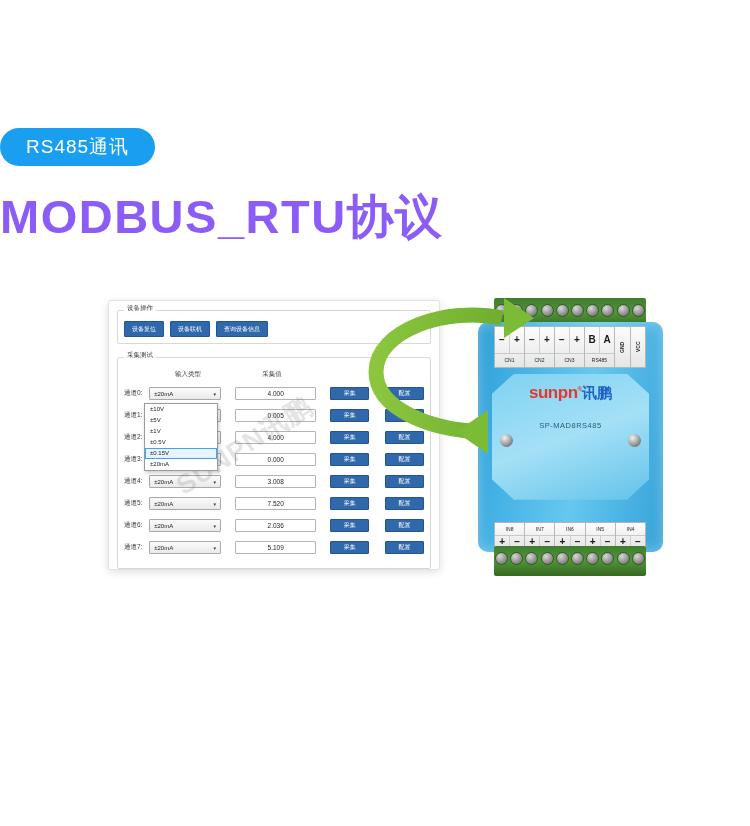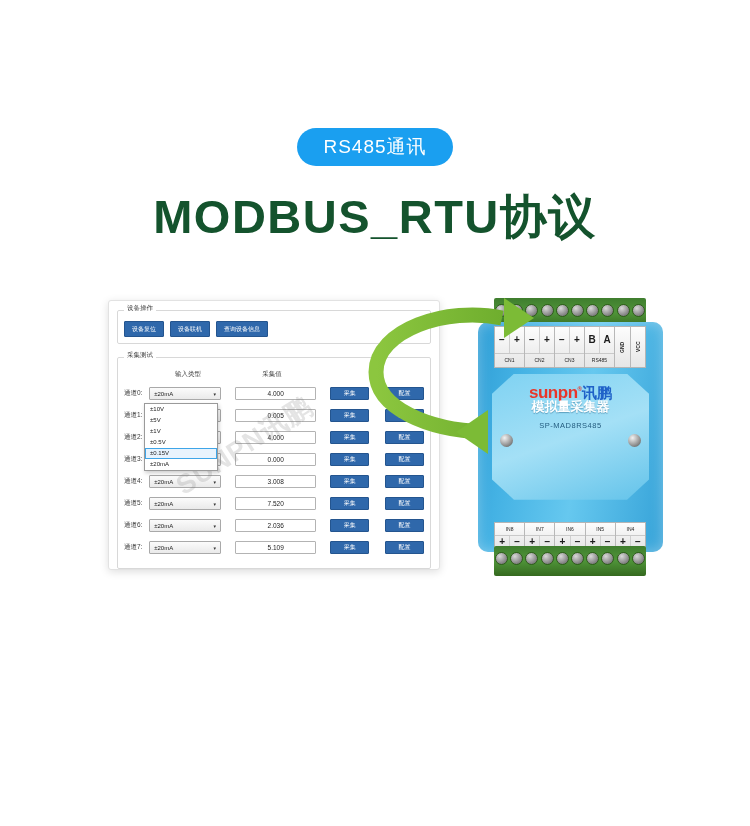--- a/index.html
+++ b/index.html
@@ -11,37 +11,36 @@
     height: 826px;
     background: #ffffff;
     font-family: "Liberation Sans", "DejaVu Sans", sans-serif;
     overflow: hidden;
     position: relative;
   }
 
   
   .hero {
     padding-top: 128px;
-    text-align: center;
   }
   .badge {
     display: inline-block;
     background: #1a9ff0;
     color: #ffffff;
     font-size: 19px;
     letter-spacing: 1px;
     padding: 9px 26px 10px 26px;
     border-radius: 20px;
     line-height: 1;
   }
   .hero-title {
     margin-top: 25px;
     font-size: 47px;
     font-weight: bold;
-    color: #14532d;
+    color: #8b5cf6;
     letter-spacing: 1.5px;
     line-height: 1.1;
   }
   .hero-desc {
     margin-top: 27px;
     font-size: 19px;
     color: #5b5b5b;
     line-height: 1.75;
   }
   .hero-desc div { white-space: nowrap; }
@@ -572,21 +571,20 @@
 
       <div class="dev-face">
         <div class="dev-logo">
           <span class="en">sunpn</span><span class="reg">®</span><span class="cn">讯鹏</span>
         </div>
       </div>
 
       <div class="dev-screw left"></div>
       <div class="dev-screw right"></div>
 
-      <div class="dev-name">模拟量采集器</div>
       <div class="dev-model">SP-MAD8RS485</div>
 
       <div class="term-strip bot">
         <div class="term-cells">
           <div class="term-group" style="flex:1">
             <div class="gtag" style="border-top:none;border-bottom:1px solid #c9c9c9;">IN8</div>
             <div class="syms">
               <div>+</div>
               <div>−</div>
             </div>

